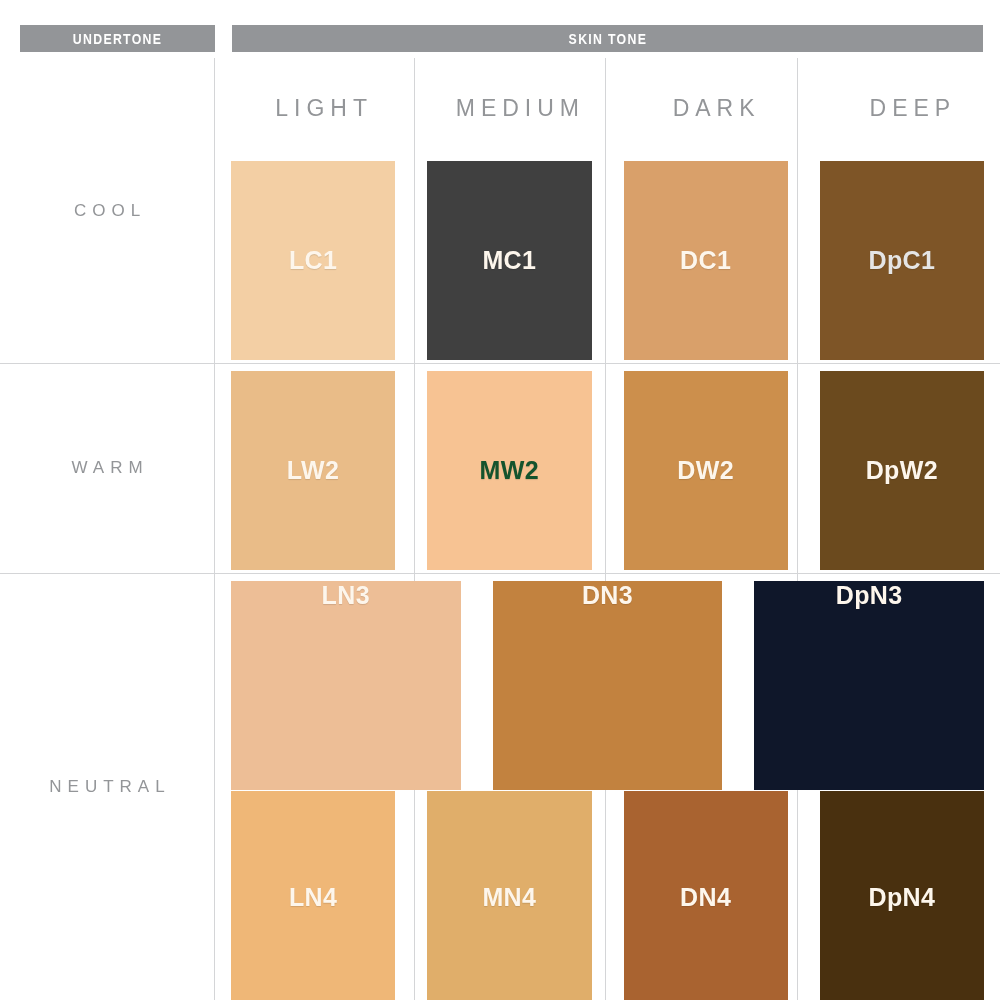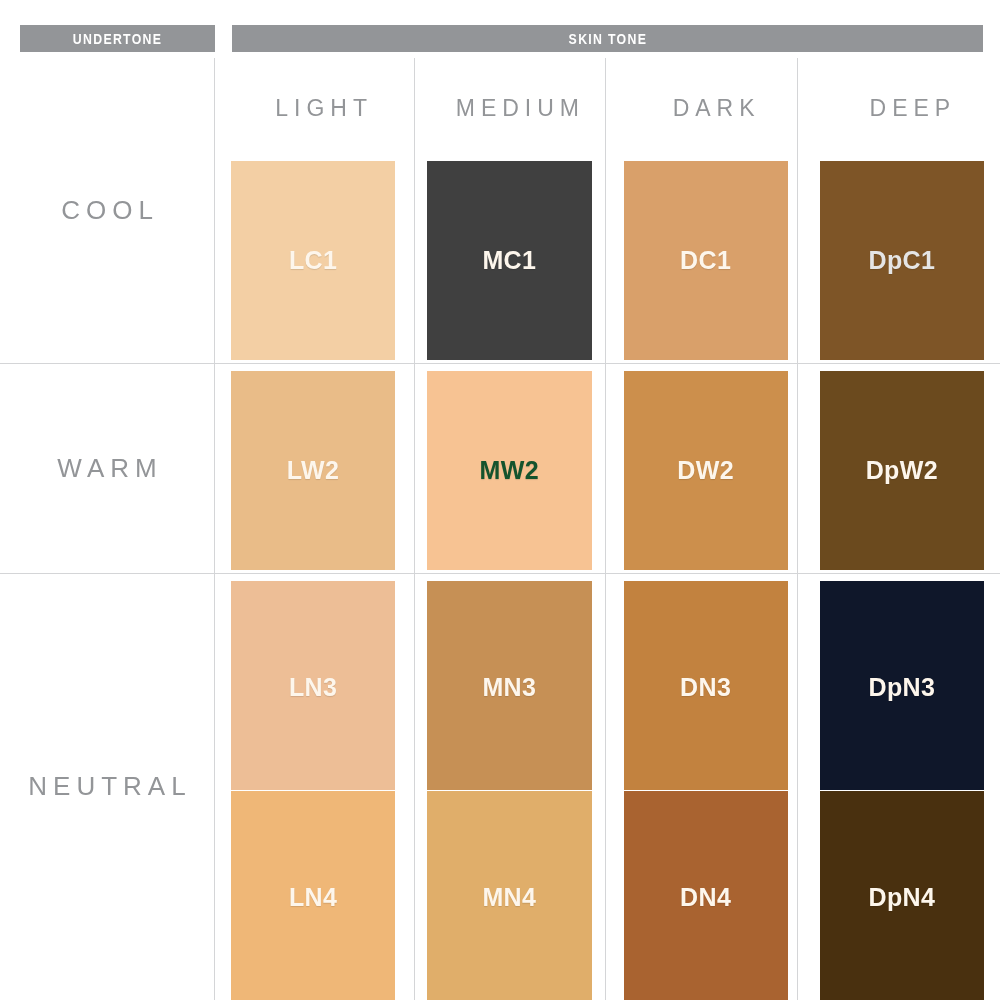--- a/index.html
+++ b/index.html
@@ -101,21 +101,21 @@
   
   .row-label {
     position: absolute;
     left: 0;
     width: 214px;
     display: flex;
     align-items: center;
     justify-content: center;
   }
   .row-label span {
-    font-size: 26px;
+    font-size: 17px;
     letter-spacing: 6px;
     color: #939598;
     font-weight: 300;
     text-indent: 6px;
     white-space: nowrap;
     text-align: right;
   }
   .row-label-cool    { top: 58px;  height: 305px; }
   .row-label-warm    { top: 363px; height: 210px; }
   .row-label-neutral { top: 573px; height: 427px; }
@@ -147,21 +147,21 @@
     top: 0;
     bottom: 0;
     display: flex;
     align-items: center;
     justify-content: center;
   }
   .swatch-row-3 .swatch,
   .swatch-row-4 .swatch {
     align-items: flex-start;
   }
-  .swatch-row-3 .swatch-label { margin-top: 92px; }
+  .swatch-row-3 .swatch-label { }
   .swatch-row-4 .swatch-label { margin-top: 92px; }
 
   .swatch-label {
     color: #fdf6ec;
     font-size: 25px;
     font-weight: bold;
     letter-spacing: 0.4px;
     text-shadow: 0 1px 1px rgba(0,0,0,0.12);
     white-space: nowrap;
   }
@@ -258,25 +258,20 @@
     </div>
   </div>
 
   <div class="swatch-row swatch-row-3">
     <div class="swatch-cell">
       <div class="swatch" style="background-color: rgb(237, 190, 150);">
         <span class="swatch-label" style="color: rgb(253, 246, 236);">LN3</span>
       </div>
     </div>
     <div class="swatch-cell">
-      <div class="swatch" style="background-color: rgb(198, 144, 85);">
-        <span class="swatch-label" style="color: rgb(253, 246, 236);">MN3</span>
-      </div>
-    </div>
-    <div class="swatch-cell">
       <div class="swatch" style="background-color: rgb(194, 130, 63);">
         <span class="swatch-label" style="color: rgb(253, 246, 236);">DN3</span>
       </div>
     </div>
     <div class="swatch-cell">
       <div class="swatch" style="background-color: #0f172a;">
         <span class="swatch-label" style="color: rgb(253, 246, 236);">DpN3</span>
       </div>
     </div>
   </div>

